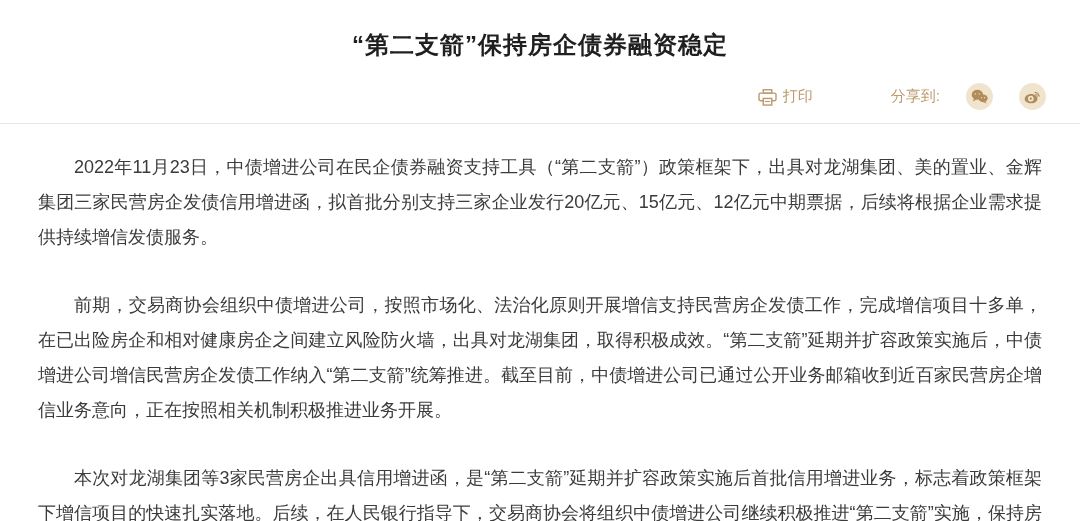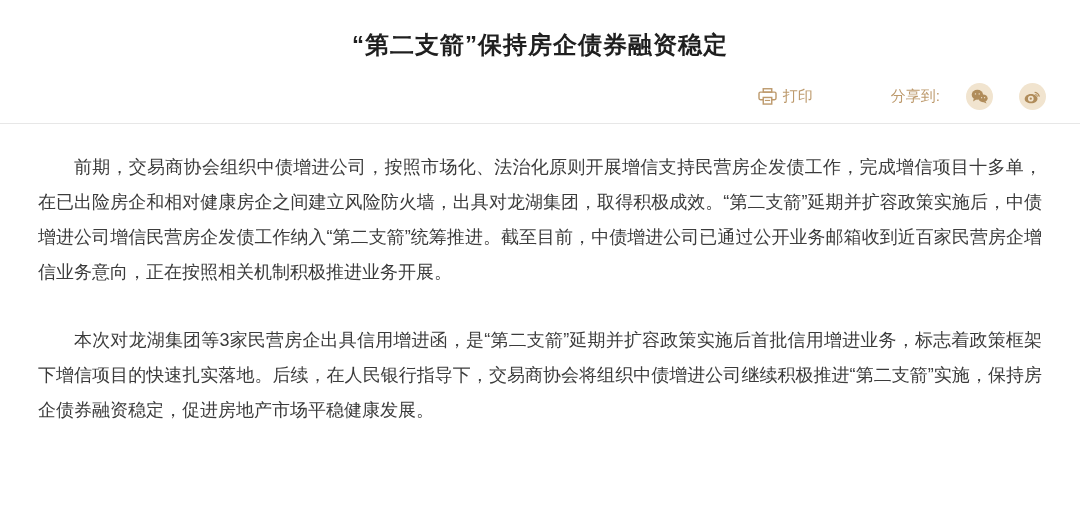--- a/index.html
+++ b/index.html
@@ -12,21 +12,21 @@
   .page-title{
     margin:0;padding-top:29px;text-align:center;
     font-size:24px;font-weight:bold;color:#1f1f1f;letter-spacing:1px;
   }
 
   .toolbar{
     position:absolute;top:82px;right:34px;height:28px;
     display:flex;align-items:center;
     color:#bd9a6d;font-size:15px;
   }
-  .print-btn{display:flex;align-items:center;gap:6px;cursor:pointer;}
+  .print-btn{display:flex;align-items:flex-end;gap:6px;cursor:pointer;}
   .share-group{display:flex;align-items:center;gap:26px;margin-left:78px;}
   .share-label{color:#bd9a6d;}
   .icon-circle{
     width:27px;height:27px;border-radius:50%;
     background:#f1e4cf;display:flex;align-items:center;justify-content:center;
     cursor:pointer;
   }
 
   .divider{
     position:absolute;top:123px;left:0;width:1080px;height:0;
@@ -88,17 +88,18 @@
             <path d="M16.5 7.6 A3.8 3.8 0 0 1 19.4 10.3" stroke="#b08c5a" stroke-width="1.4" fill="none" stroke-linecap="round"></path>
           </svg>
         </span>
       </span>
     </div>
   </div>
 
   <div class="divider"></div>
 
   <div class="article">
+    <p>2022年11月23日，中债增进公司在民企债券融资支持工具（“第二支箭”）政策框架下，出具对龙湖集团、美的置业、金辉集团三家民营房企发债信用增进函，拟首批分别支持三家企业发行20亿元、15亿元、12亿元中期票据，后续将根据企业需求提供持续增信发债服务。</p>
     <p>前期，交易商协会组织中债增进公司，按照市场化、法治化原则开展增信支持民营房企发债工作，完成增信项目十多单，在已出险房企和相对健康房企之间建立风险防火墙，出具对龙湖集团，取得积极成效。“第二支箭”延期并扩容政策实施后，中债增进公司增信民营房企发债工作纳入“第二支箭”统筹推进。截至目前，中债增进公司已通过公开业务邮箱收到近百家民营房企增信业务意向，正在按照相关机制积极推进业务开展。</p>
     <p>本次对龙湖集团等3家民营房企出具信用增进函，是“第二支箭”延期并扩容政策实施后首批信用增进业务，标志着政策框架下增信项目的快速扎实落地。后续，在人民银行指导下，交易商协会将组织中债增进公司继续积极推进“第二支箭”实施，保持房企债券融资稳定，促进房地产市场平稳健康发展。</p>
   </div>
 
 </div>
 
 </body></html>

